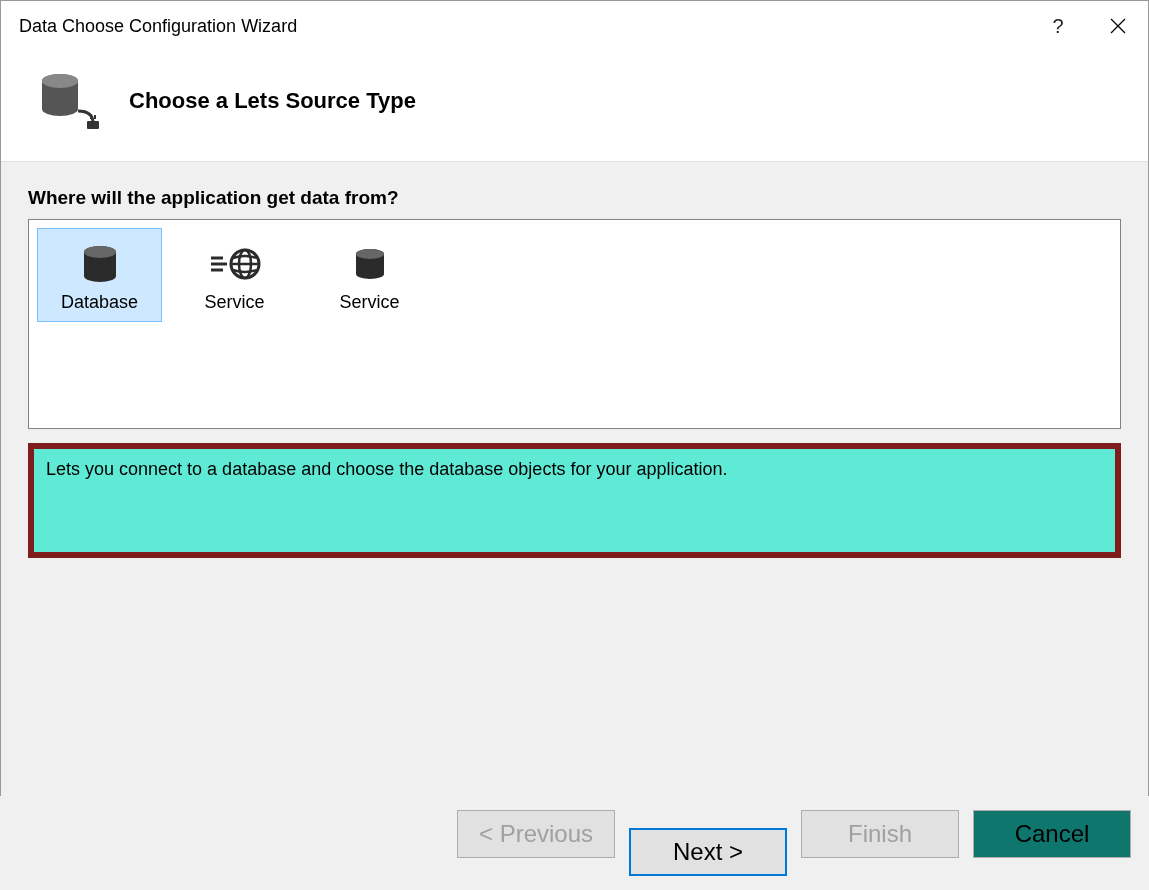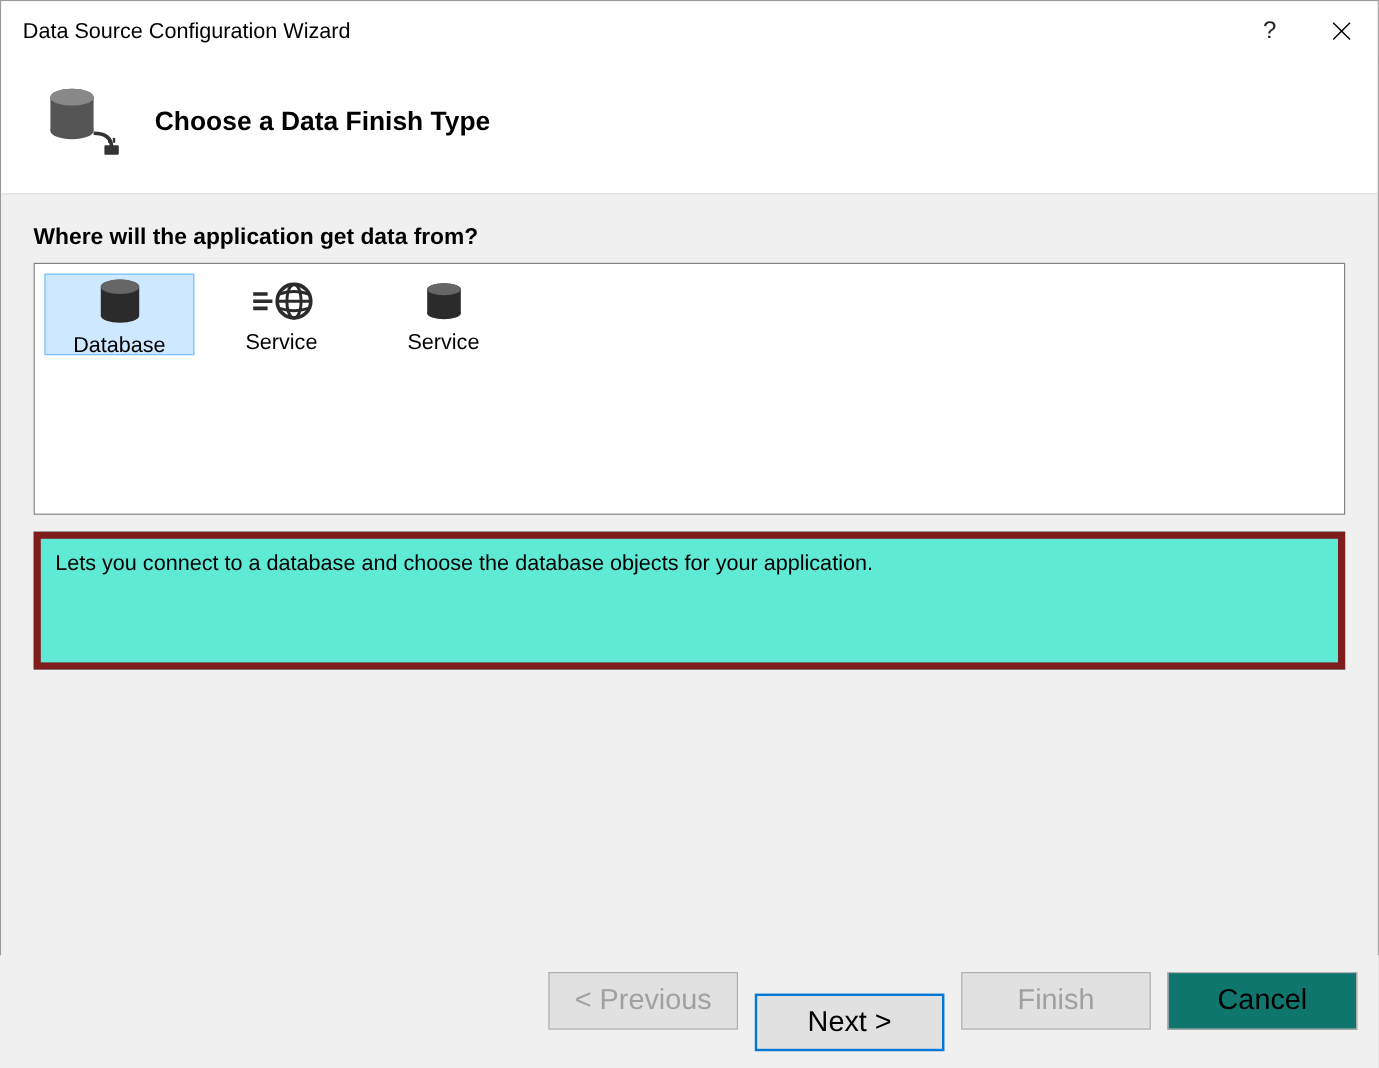--- a/index.html
+++ b/index.html
@@ -69,21 +69,21 @@
       background: #fff;
       border: 1px solid #828282;
       height: 210px;
       padding: 8px;
       display: flex;
       align-items: flex-start;
       gap: 10px;
     }
     .option {
       width: 125px;
-      height: 68px;
+      height: 94px;
       display: flex;
       flex-direction: column;
       align-items: center;
       justify-content: center;
       cursor: pointer;
       padding-top: 4px;
     }
     .option.selected {
       background: #cde8ff;
       border: 1px solid #7abfff;
@@ -139,21 +139,21 @@
       margin-top: 18px;
     }
     .footer-btn.cancel {
       background: #0f766e;
     }
   </style>
 </head>
 <body>
 
 <div class="titlebar">
-  <div class="titlebar-title">Data Source Configuration Wizard</div>
+  <div class="titlebar-title">Data Choose Configuration Wizard</div>
   <div class="titlebar-btn titlebar-help">
     <span>?</span>
   </div>
   <div class="titlebar-btn titlebar-close">
     <svg viewBox="0 0 16 16">
       <line x1="1" y1="1" x2="15" y2="15" stroke="#000" stroke-width="1.2"></line>
       <line x1="15" y1="1" x2="1" y2="15" stroke="#000" stroke-width="1.2"></line>
     </svg>
   </div>
 </div>
@@ -164,21 +164,21 @@
       <ellipse cx="25" cy="10" rx="18" ry="7" fill="#555"></ellipse>
       <rect x="7" y="10" width="36" height="28" fill="#555"></rect>
       <ellipse cx="25" cy="38" rx="18" ry="7" fill="#555"></ellipse>
       <ellipse cx="25" cy="10" rx="18" ry="7" fill="#888"></ellipse>
       <path d="M 43 40 Q 58 40 58 52" stroke="#333" stroke-width="3" fill="none"></path>
       <rect x="52" y="50" width="12" height="8" fill="#333" rx="1"></rect>
       <line x1="56" y1="48" x2="56" y2="44" stroke="#333" stroke-width="2"></line>
       <line x1="60" y1="48" x2="60" y2="44" stroke="#333" stroke-width="2"></line>
     </svg>
   </div>
-  <div class="header-title">Choose a Data Finish Type</div>
+  <div class="header-title">Choose a Lets Source Type</div>
 </div>
 
 <div class="content">
   <div class="prompt">Where will the application get data from?</div>
 
   <div class="options-box">
     <div class="option selected">
       <div class="option-icon">
         <svg width="40" height="40" viewBox="0 0 40 40">
           <ellipse cx="20" cy="8" rx="16" ry="6" fill="#2b2b2b"></ellipse>

